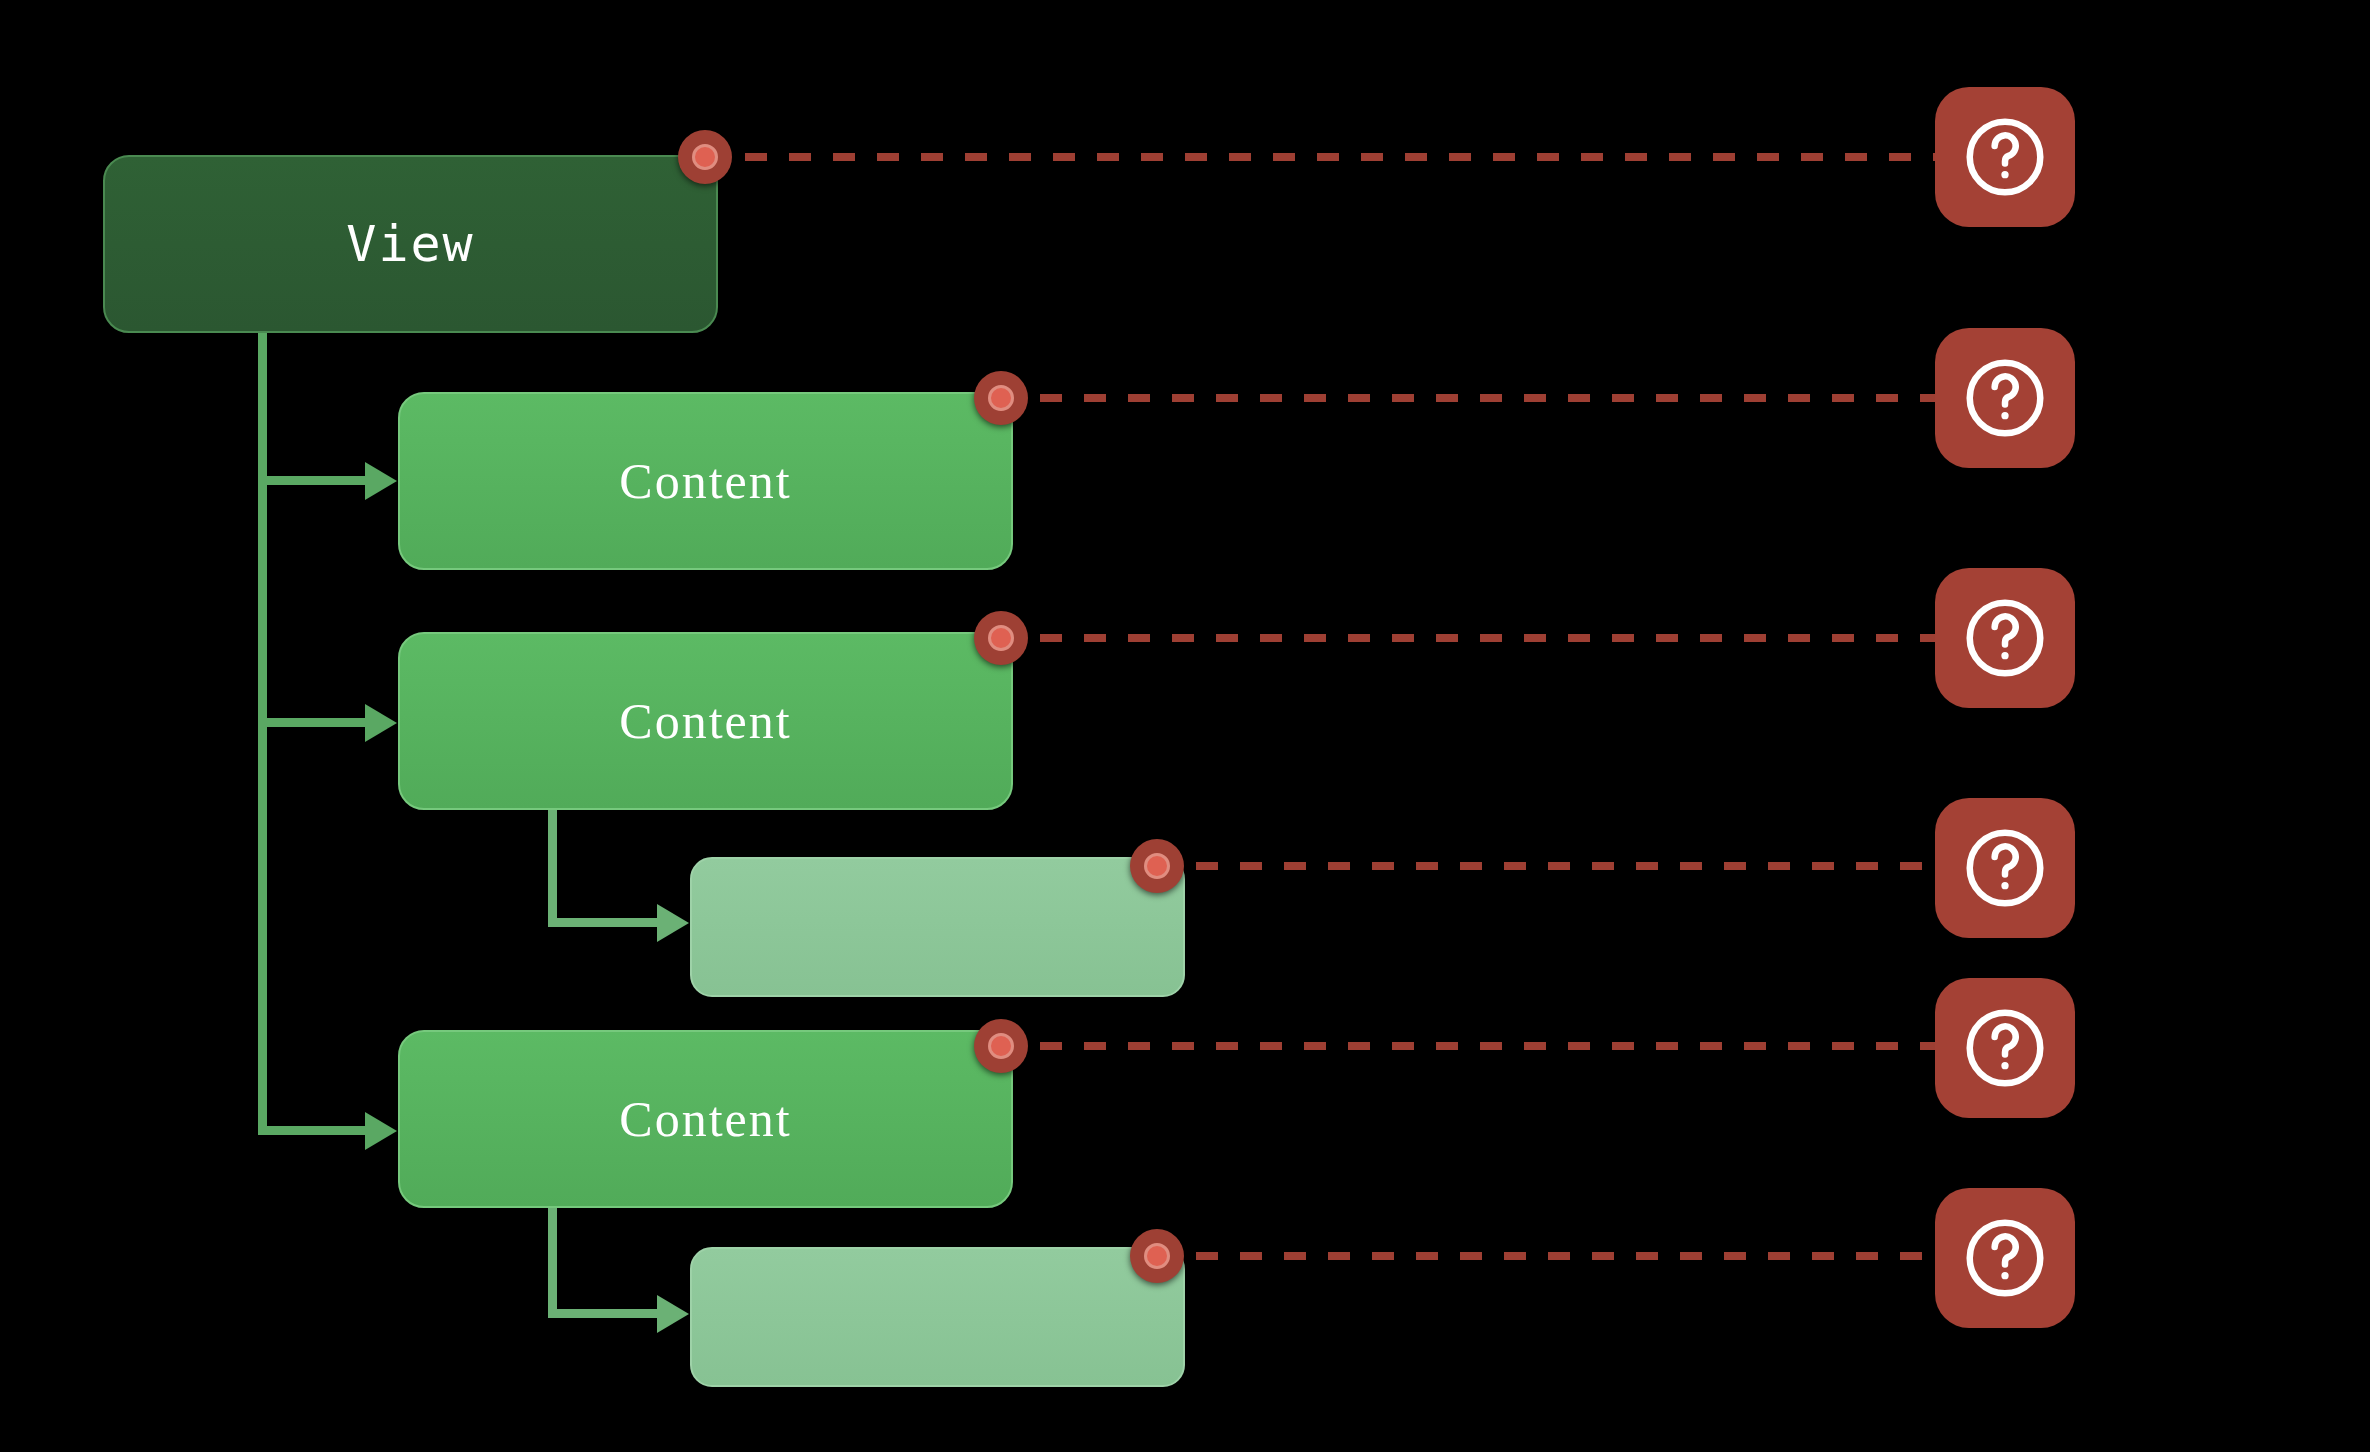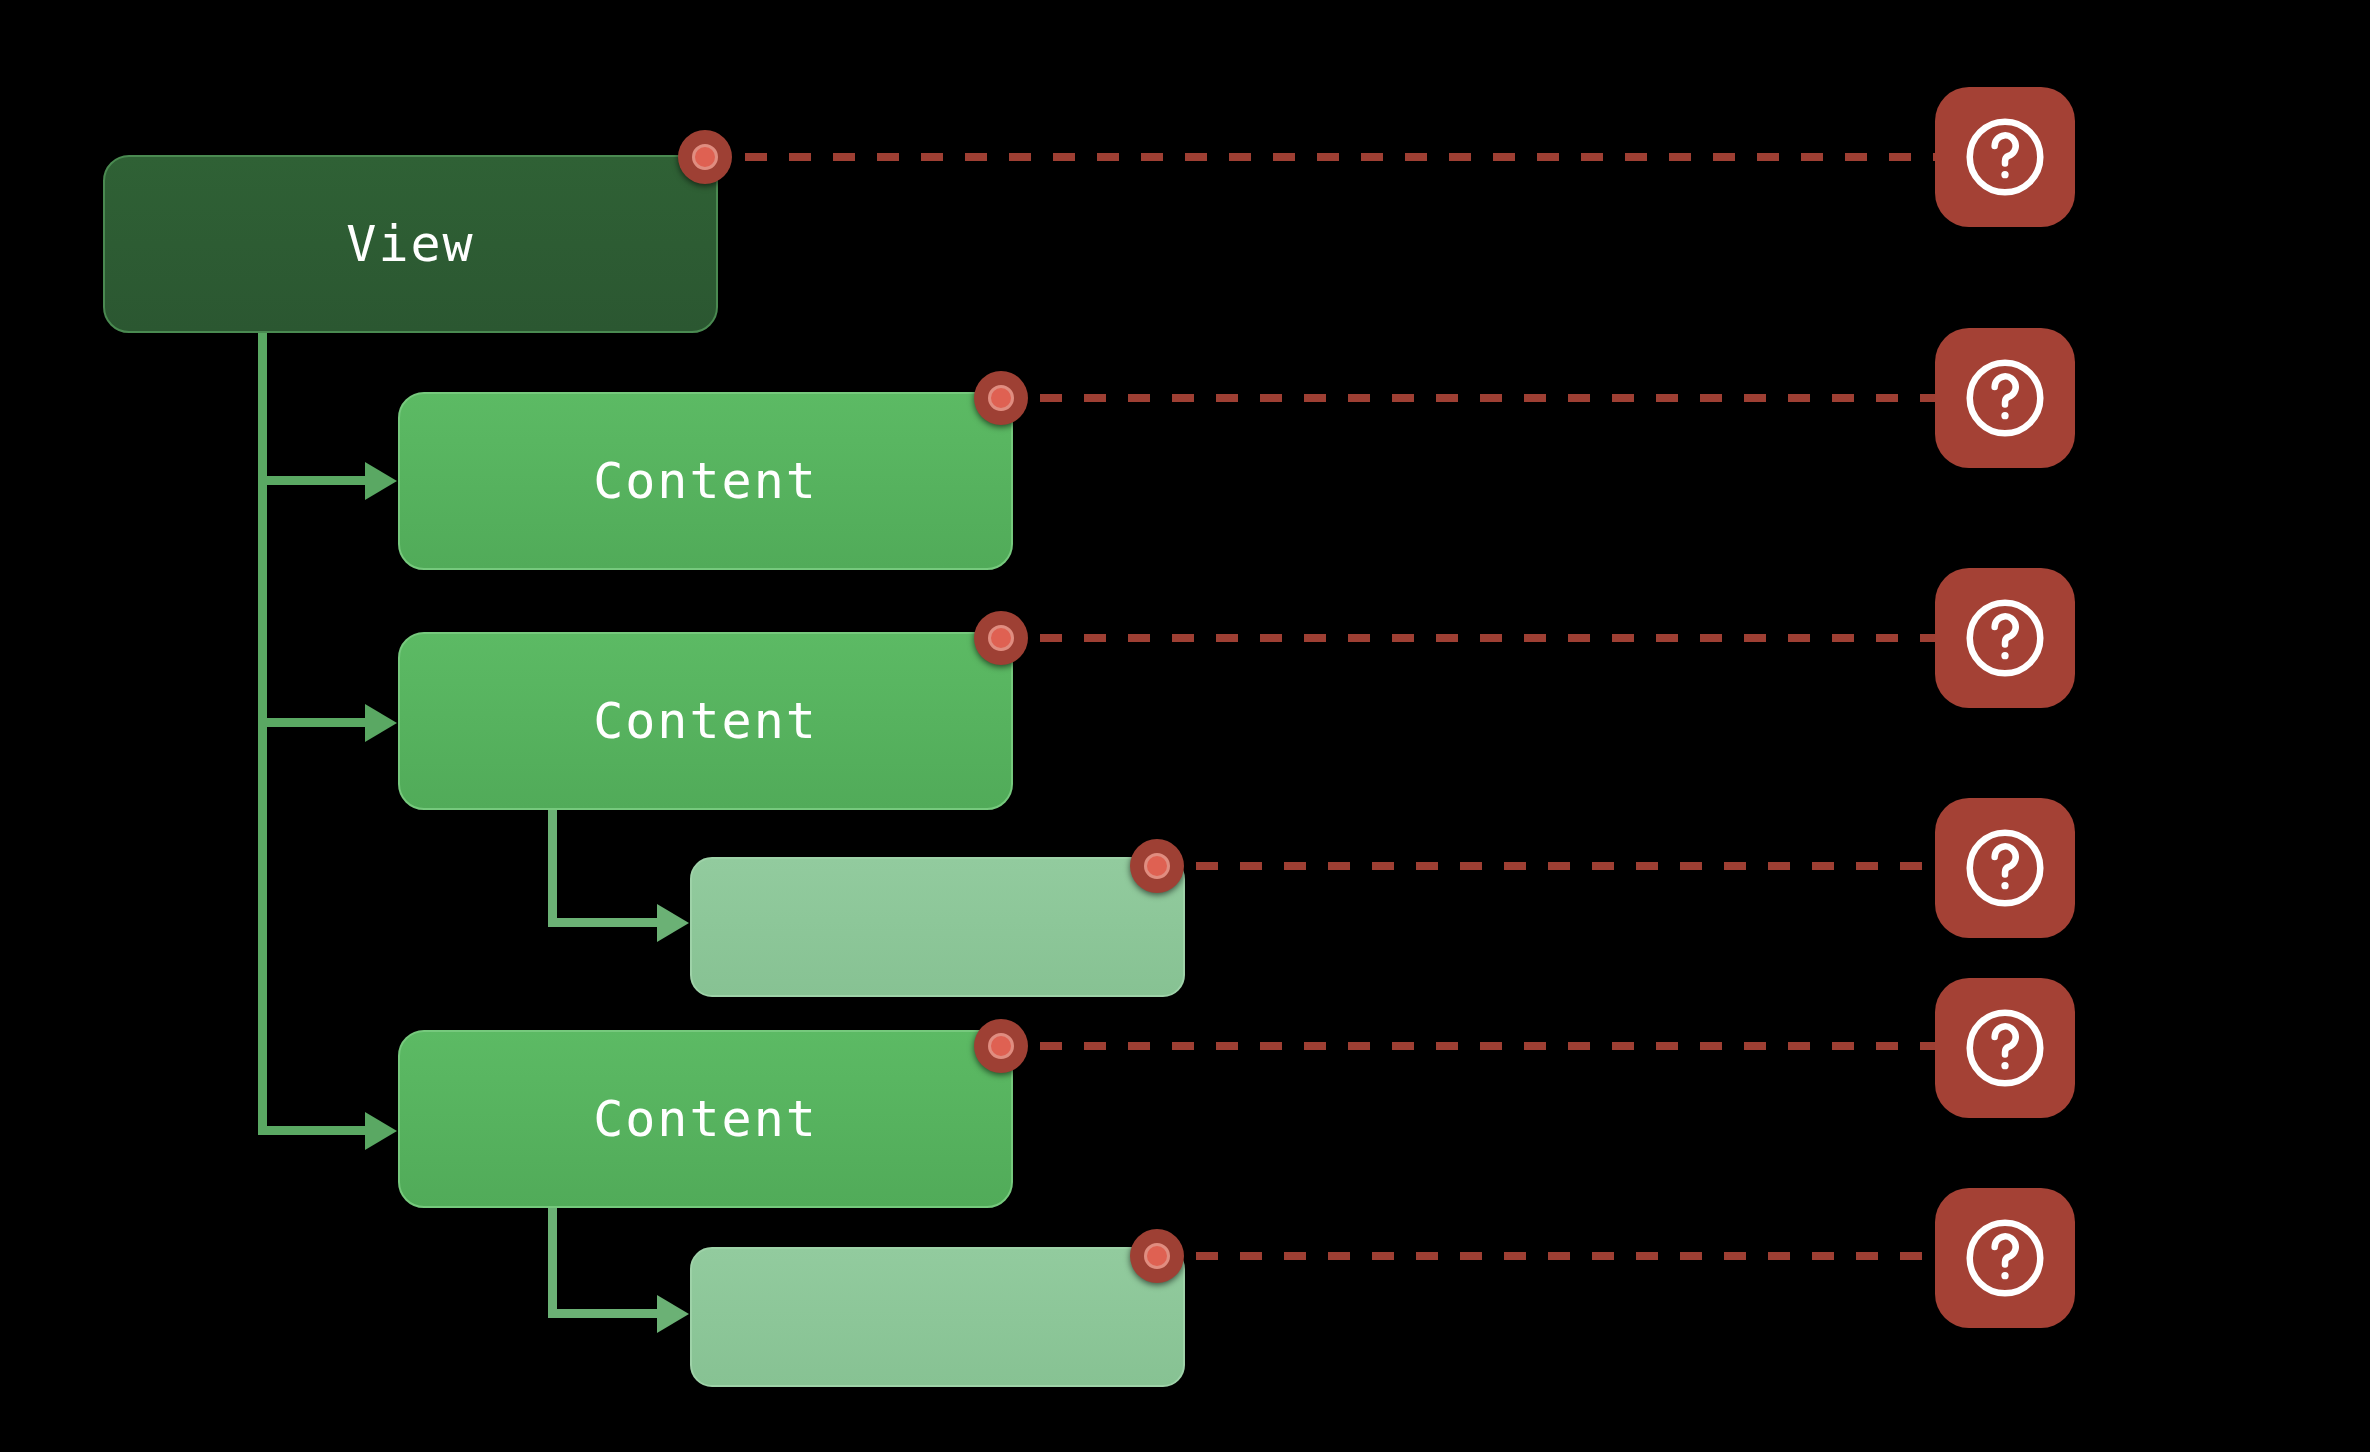--- a/index.html
+++ b/index.html
@@ -35,20 +35,21 @@
     user-select: none;
     box-shadow: 0 3px 7px rgba(0,0,0,0.55);
   }
   .node-root {
     background: linear-gradient(180deg, #2f6135 0%, #2b5731 100%);
     border: 2px solid #4a8a51;
   }
   .node-content {
     background: linear-gradient(180deg, #5cba64 0%, #51ab59 100%);
     border: 2px solid #76c97d;
+    font-family: Liberation Serif, serif;
   }
   .node-leaf {
     background: linear-gradient(180deg, #92cb9e 0%, #87c293 100%);
     border: 2px solid #9ed2a8;
     border-radius: 22px;
   }
 
   
   .dot {
     position: absolute;

